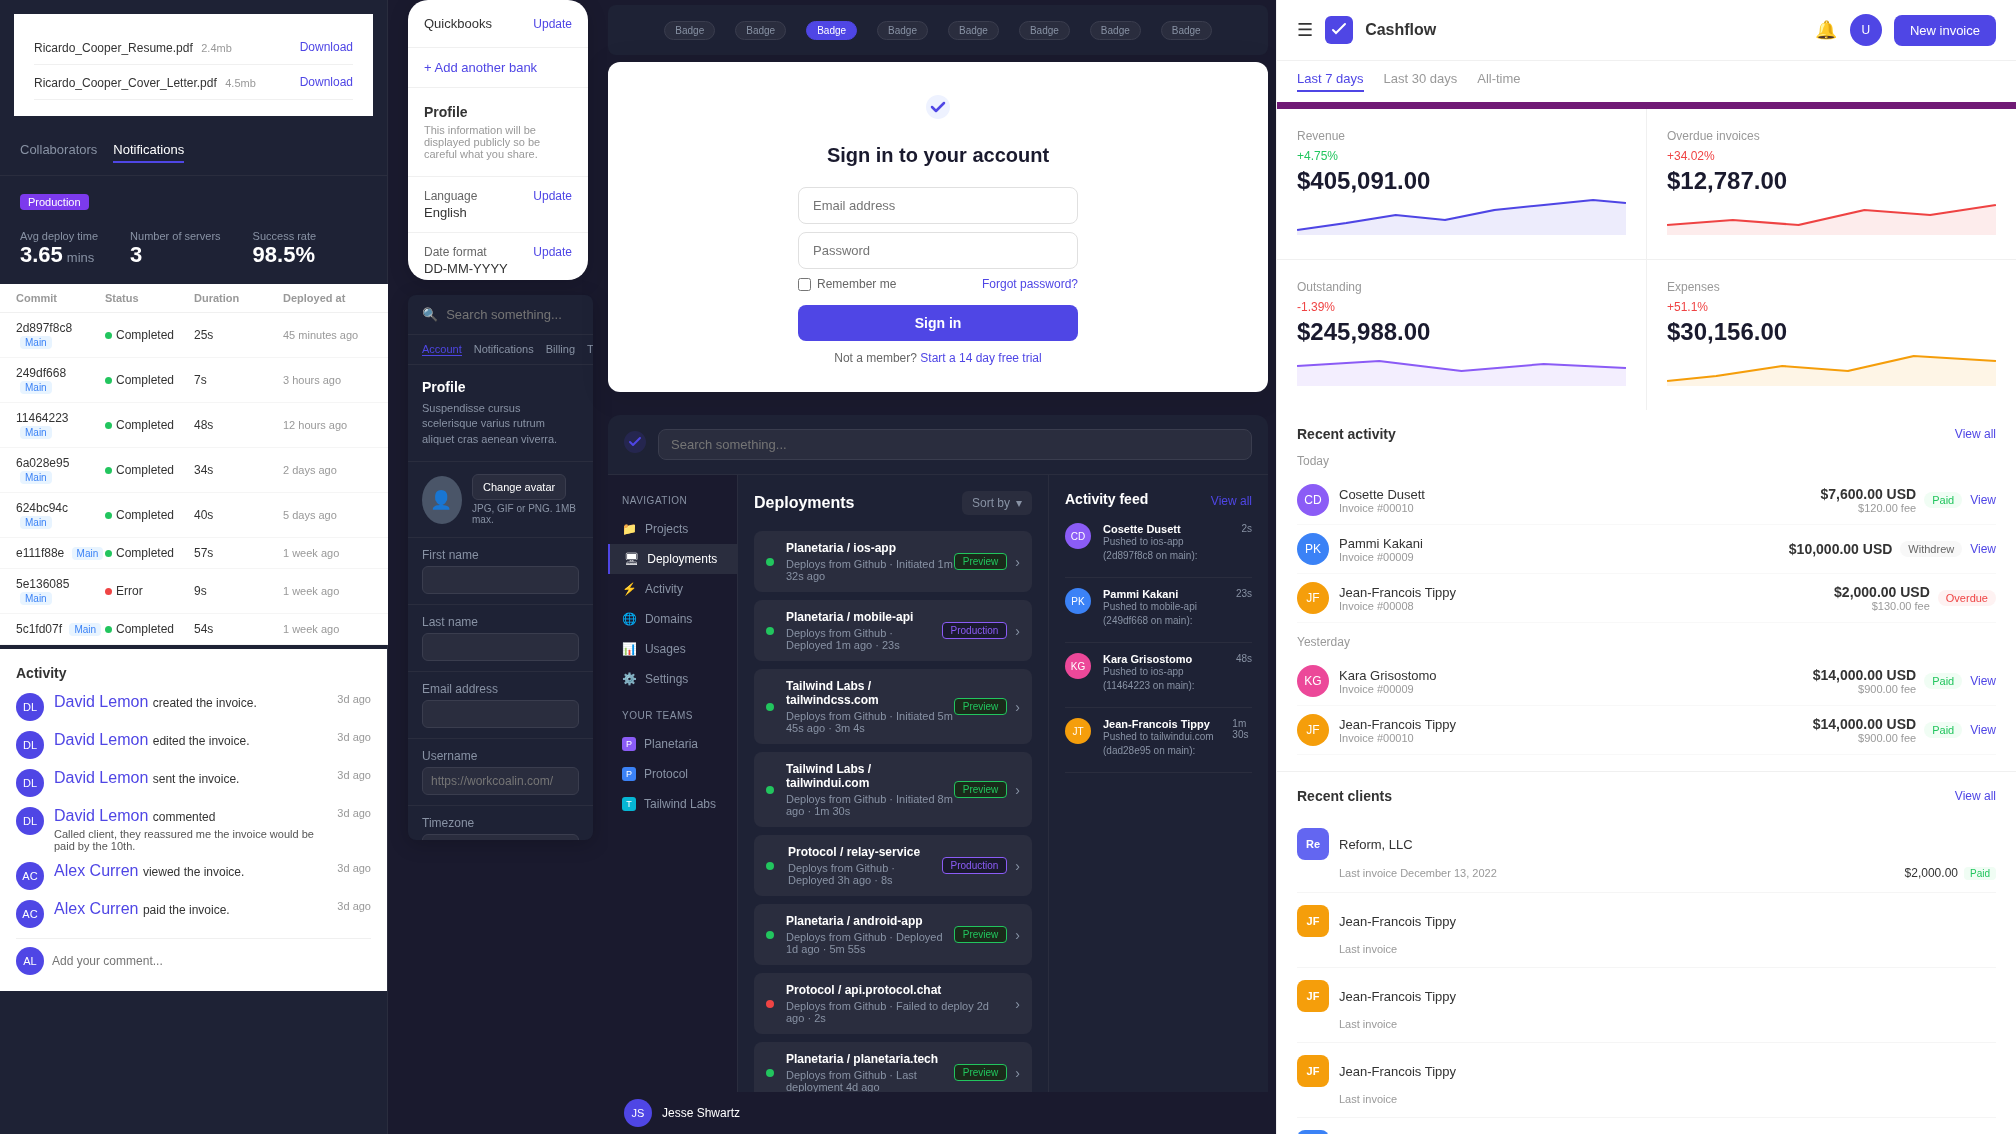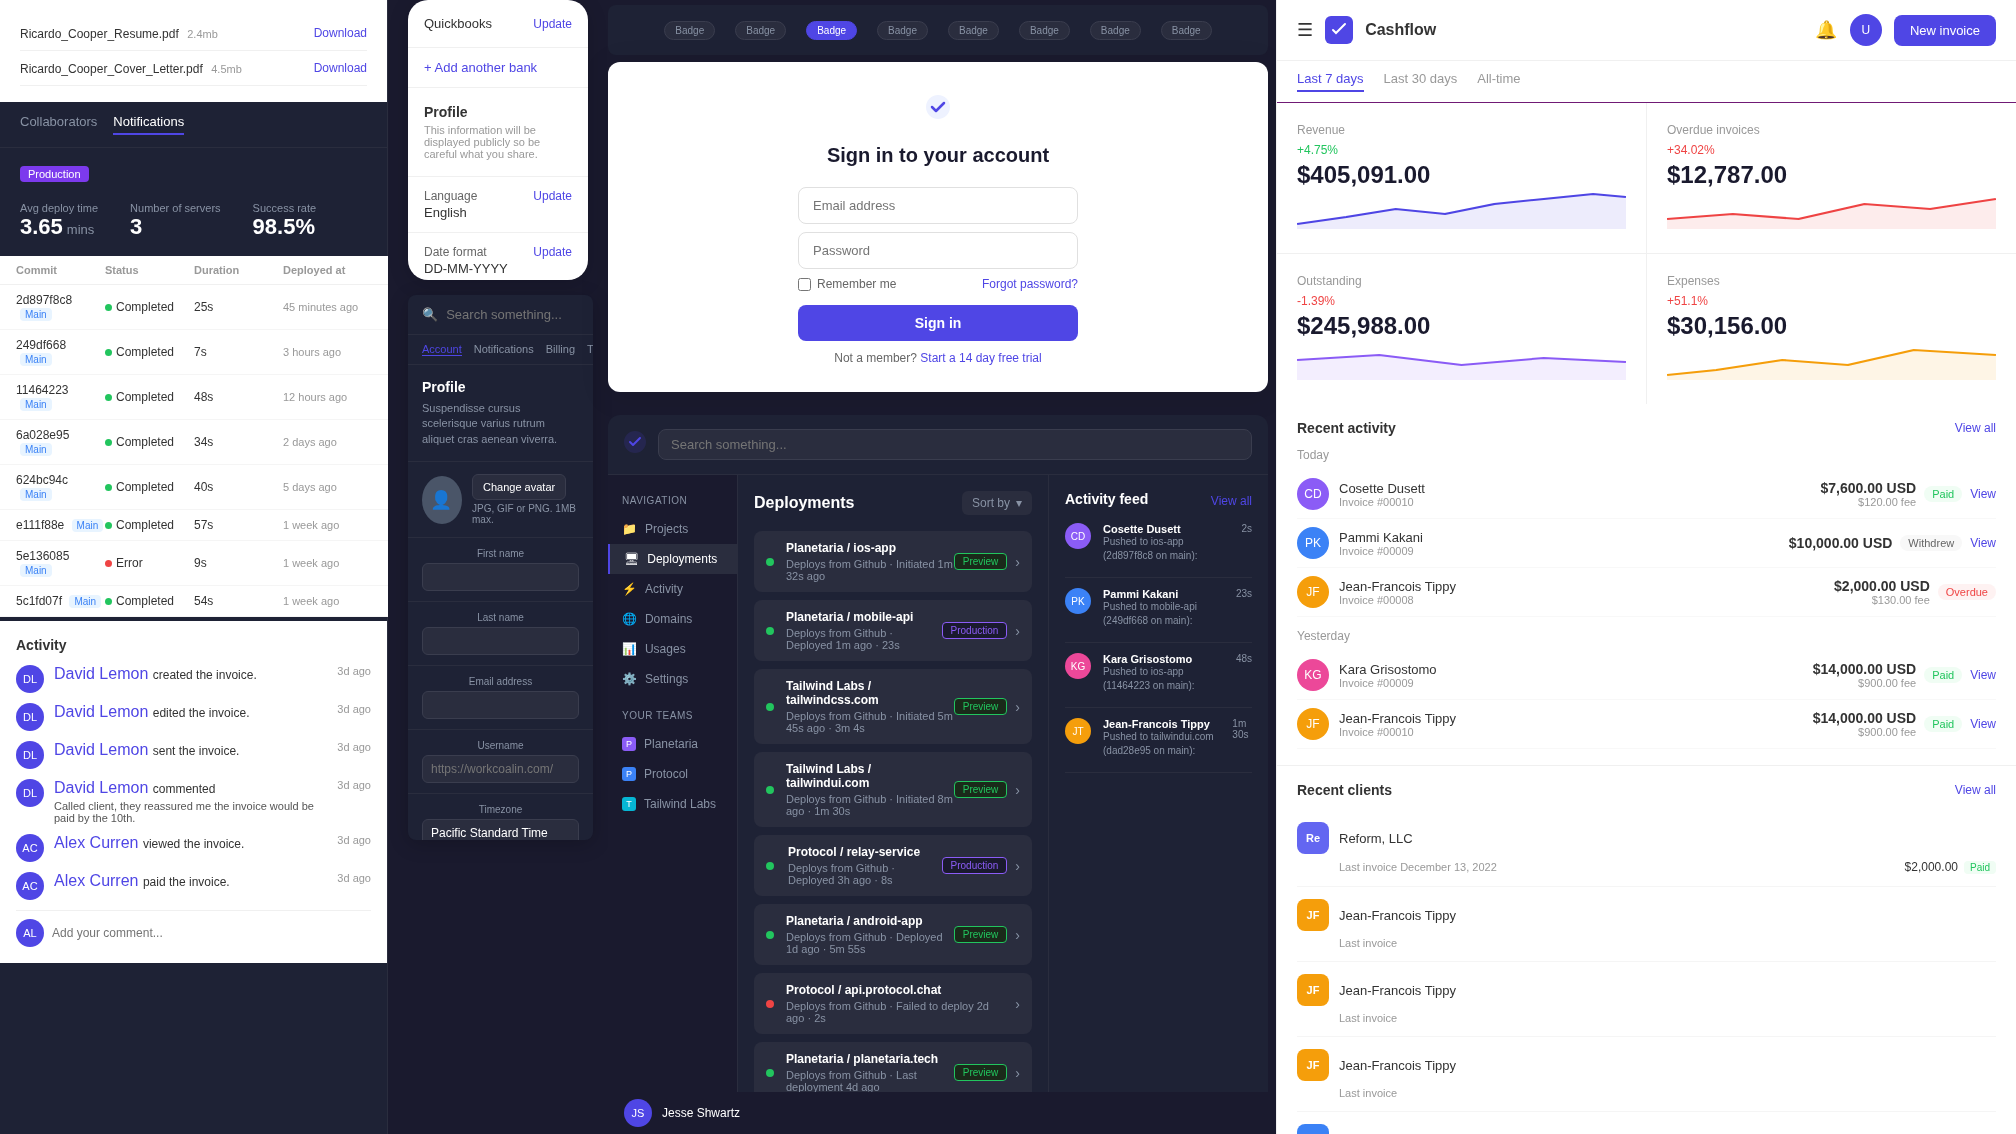--- a/index.html
+++ b/index.html
@@ -9,21 +9,21 @@
     .left-panel {
       position: absolute;
       left: 0; top: 0;
       width: 388px; height: 1134px;
       background: #1e2235;
       border-right: 1px solid #2a2d3e;
     }
     .file-section {
       padding: 16px 20px;
       background: #fff;
-      margin: 0;
+      margin: 14px;
     }
     .file-item {
       display: flex;
       align-items: center;
       justify-content: space-between;
       padding: 8px 0;
       border-bottom: 1px solid #f0f0f0;
     }
     .file-name { font-size: 12px; color: #333; }
     .file-size { font-size: 11px; color: #999; margin-left: 4px; }
@@ -149,21 +149,21 @@
     .nav-tab { font-size: 11px; color: #8892a4; white-space: nowrap; cursor: pointer; }
     .nav-tab.active { color: #4f46e5; border-bottom: 1px solid #4f46e5; }
     .profile-section-dark { padding: 14px; border-bottom: 1px solid #2a2d3e; }
     .profile-title { font-size: 14px; font-weight: 600; color: #fff; margin-bottom: 6px; }
     .profile-desc { font-size: 11px; color: #8892a4; line-height: 1.4; }
     .avatar-row { display: flex; align-items: center; gap: 10px; padding: 12px 14px; border-bottom: 1px solid #2a2d3e; }
     .avatar-img { width: 48px; height: 48px; border-radius: 50%; background: #4a5568; overflow: hidden; display: flex; align-items: center; justify-content: center; font-size: 18px; }
     .change-avatar-btn { background: #2a2d3e; color: #fff; border: 1px solid #3a3d4e; padding: 6px 10px; border-radius: 6px; font-size: 11px; cursor: pointer; }
     .avatar-hint { font-size: 10px; color: #8892a4; margin-top: 3px; }
     .form-field-dark { padding: 10px 14px; border-bottom: 1px solid #2a2d3e; }
-    .form-label-dark { font-size: 10px; color: #8892a4; margin-bottom: 4px; text-align: center; }
+    .form-label-dark { font-size: 12px; color: #8892a4; margin-bottom: 4px; }
     .form-input-dark { width: 100%; background: #2a2d3e; border: 1px solid #3a3d4e; border-radius: 6px; padding: 6px 8px; color: #fff; font-size: 12px; outline: none; }
 
     
     .signin-panel {
       position: absolute;
       left: 608px; top: 62px;
       width: 660px; height: 330px;
       background: #fff;
       border-radius: 12px;
       display: flex;
@@ -253,21 +253,21 @@
     }
     .cashflow-header { display: flex; align-items: center; justify-content: space-between; padding: 14px 20px; border-bottom: 1px solid #f0f0f0; }
     .cashflow-header-left { display: flex; align-items: center; gap: 12px; }
     .hamburger-icon { font-size: 18px; color: #333; cursor: pointer; }
     .cashflow-logo { width: 28px; height: 28px; background: #4f46e5; border-radius: 6px; display: flex; align-items: center; justify-content: center; color: #fff; font-size: 14px; font-weight: 700; }
     .cashflow-title { font-size: 16px; font-weight: 700; color: #333; }
     .new-invoice-btn { background: #4f46e5; color: #fff; border: none; padding: 8px 16px; border-radius: 8px; font-size: 13px; cursor: pointer; font-weight: 500; }
     .notification-icon { font-size: 18px; color: #666; cursor: pointer; }
     .user-avatar-small { width: 32px; height: 32px; border-radius: 50%; background: #4f46e5; display: flex; align-items: center; justify-content: center; font-size: 12px; color: #fff; cursor: pointer; }
 
-    .cashflow-tabs { display: flex; gap: 20px; padding: 10px 20px; border-bottom: 1px solid #701a75; }
+    .cashflow-tabs { display: flex; gap: 20px; padding: 10px 20px; border-bottom: 7px solid #701a75; }
     .cashflow-tab { font-size: 13px; color: #999; cursor: pointer; padding-bottom: 4px; }
     .cashflow-tab.active { color: #4f46e5; border-bottom: 2px solid #4f46e5; font-weight: 500; }
 
     .metrics-grid { display: grid; grid-template-columns: 1fr 1fr; gap: 1px; background: #f0f0f0; margin: 0; }
     .metric-card { background: #fff; padding: 20px; }
     .metric-label { font-size: 12px; color: #999; margin-bottom: 6px; }
     .metric-value { font-size: 24px; font-weight: 700; color: #1a1a2e; }
     .metric-change { font-size: 12px; margin-bottom: 4px; }
     .change-positive { color: #22c55e; }
     .change-negative { color: #ef4444; }

